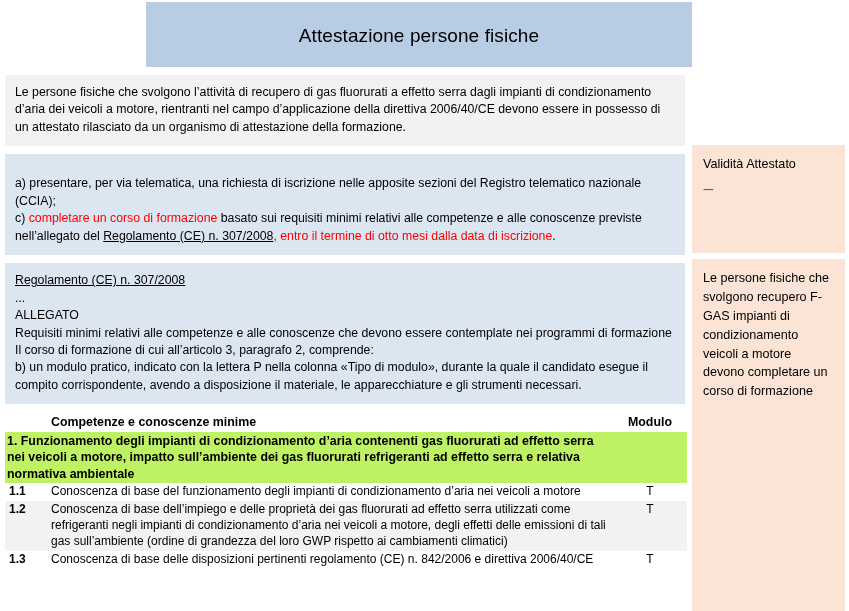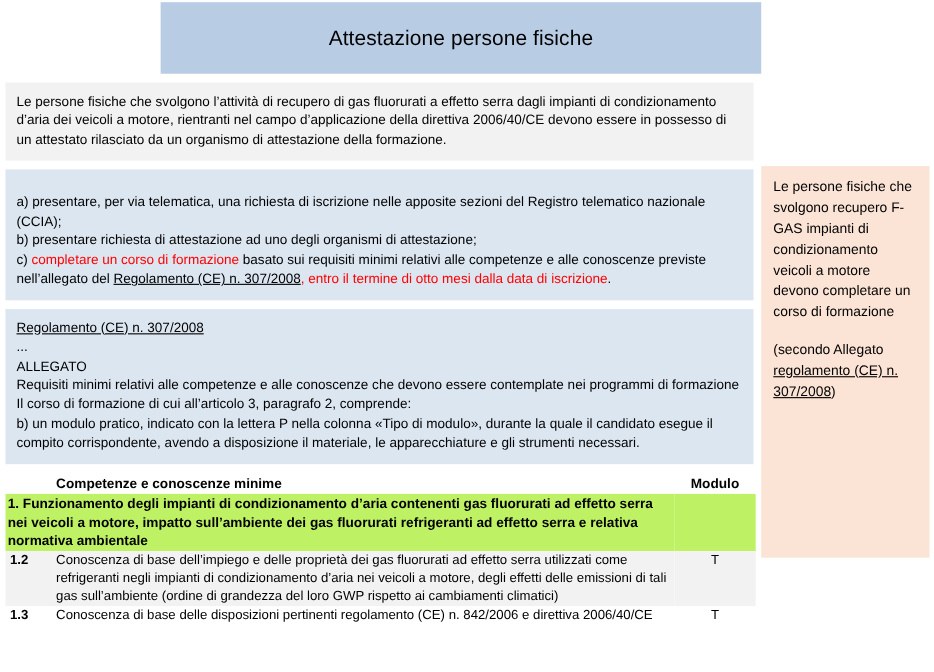--- a/index.html
+++ b/index.html
@@ -133,21 +133,20 @@
 <div id="left-column">
 
   <div class="panel gray">
     <p>Le persone fisiche che svolgono l’attività di recupero di gas fluorurati a effetto serra dagli impianti di condizionamento d’aria dei veicoli a motore, rientranti nel campo d’applicazione della direttiva 2006/40/CE devono essere in possesso di un attestato rilasciato da un organismo di attestazione della formazione.</p>
   </div>
 
   <div class="gap"></div>
 
   <div class="panel blue">
     <p class="spacer-before">a) presentare, per via telematica, una richiesta di iscrizione nelle apposite sezioni del Registro telematico nazionale (CCIA);</p>
-    <p>b) presentare richiesta di attestazione ad uno degli organismi di attestazione;</p>
     <p><span>c) </span><span class="red">completare un corso di formazione</span><span> basato sui requisiti minimi relativi alle competenze e alle conoscenze previste nell’allegato del </span><span class="uline">Regolamento (CE) n. 307/2008</span><span class="red">, entro il termine di otto mesi dalla data di iscrizione</span><span>.</span></p>
   </div>
 
   <div class="gap"></div>
 
   <div class="panel blue">
     <p class="uline">Regolamento (CE) n. 307/2008</p>
     <p>...</p>
     <p>ALLEGATO</p>
     <p>Requisiti minimi relativi alle competenze e alle conoscenze che devono essere contemplate nei programmi di formazione Il corso di formazione di cui all’articolo 3, paragrafo 2, comprende:</p>
@@ -160,38 +159,46 @@
         <th class="col-num"></th>
         <th class="col-desc">Competenze e conoscenze minime</th>
         <th class="col-mod">Modulo</th>
       </tr>
     </thead>
     <tbody id="competence-tbody">
         <tr class="section">
           <td class="span-desc" colspan="2">1. Funzionamento degli impianti di condizionamento d’aria contenenti gas fluorurati ad effetto serra nei veicoli a motore, impatto sull’ambiente dei gas fluorurati refrigeranti ad effetto serra e relativa normativa ambientale</td>
           <td class="col-mod"></td>
         </tr>
+        <tr class="">
+          <td class="col-num">1.1</td>
+          <td class="col-desc">Conoscenza di base del funzionamento degli impianti di condizionamento d’aria nei veicoli a motore</td>
+          <td class="col-mod">T</td>
+        </tr>
         <tr class="shade">
           <td class="col-num">1.2</td>
           <td class="col-desc">Conoscenza di base dell’impiego e delle proprietà dei gas fluorurati ad effetto serra utilizzati come refrigeranti negli impianti di condizionamento d’aria nei veicoli a motore, degli effetti delle emissioni di tali gas sull’ambiente (ordine di grandezza del loro GWP rispetto ai cambiamenti climatici)</td>
           <td class="col-mod">T</td>
         </tr>
         <tr class="">
           <td class="col-num">1.3</td>
           <td class="col-desc">Conoscenza di base delle disposizioni pertinenti regolamento (CE) n. 842/2006 e direttiva 2006/40/CE</td>
           <td class="col-mod">T</td>
         </tr>
       </tbody>
   </table>
 
 </div>
 
 <div id="right-column">
 
+  <div id="validity-panel" class="side-panel">
+    <p class="side-title">Validità Attestato</p>
+    <p class="side-dashes">---</p>
+  </div>
 
   <div class="side-gap"></div>
 
   <div id="note-panel" class="side-panel">
     <p class="side-body">Le persone fisiche che svolgono recupero F-GAS impianti di condizionamento veicoli a motore devono completare un corso di formazione</p>
-    <p class="side-body second"><span>(secondo Allegato </span><span class="uline">regolamento (CE) n. 307/2008</span><span>)</span></p>
   </div>
 
 </div>
 
 </body></html>

